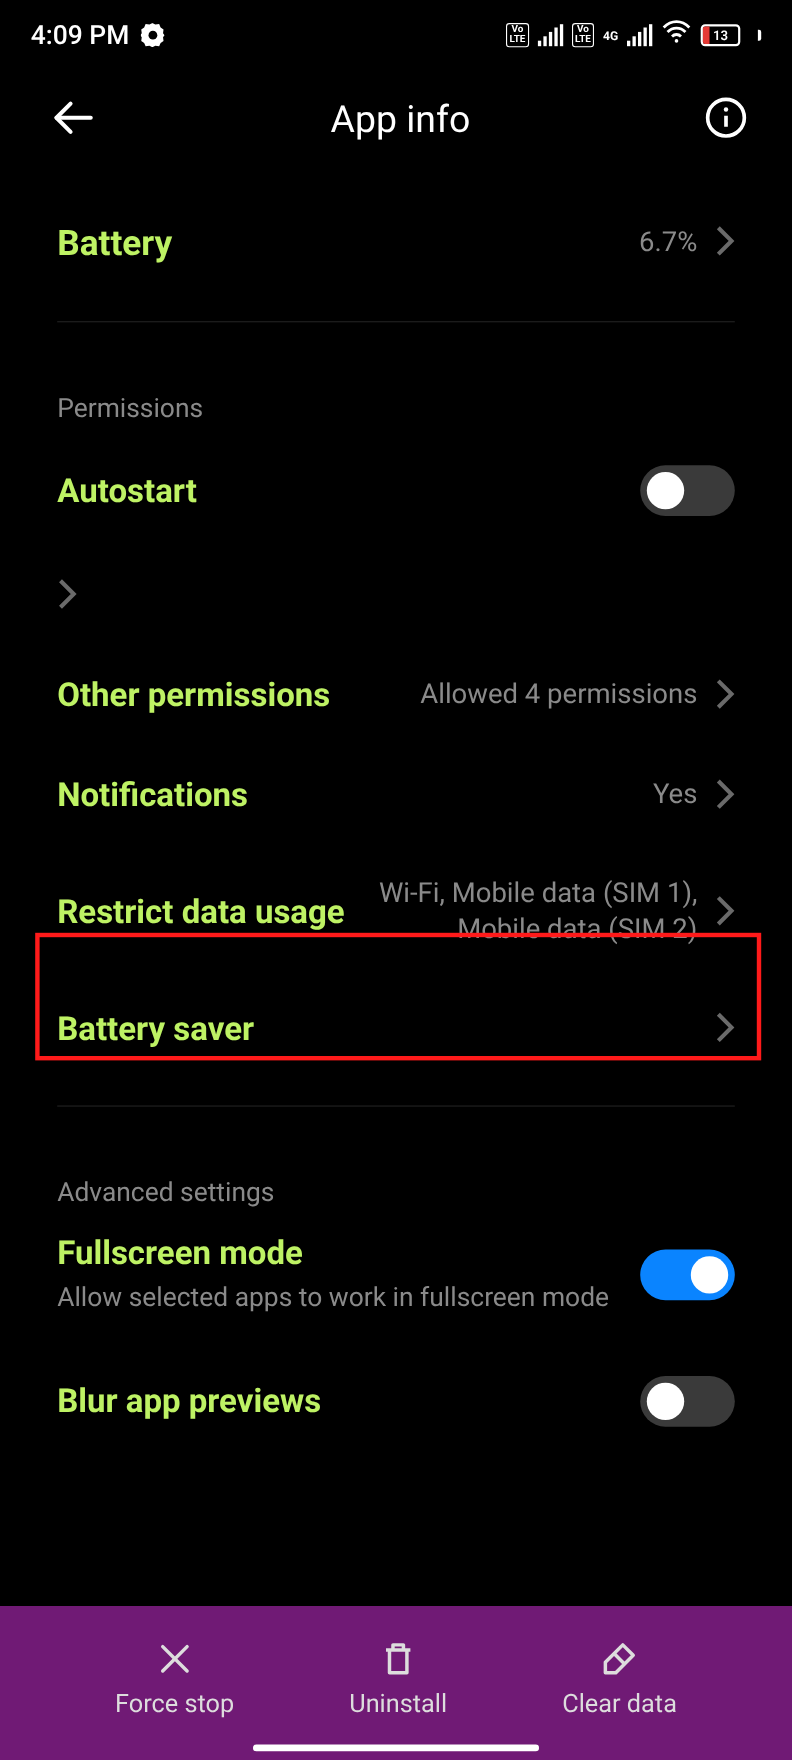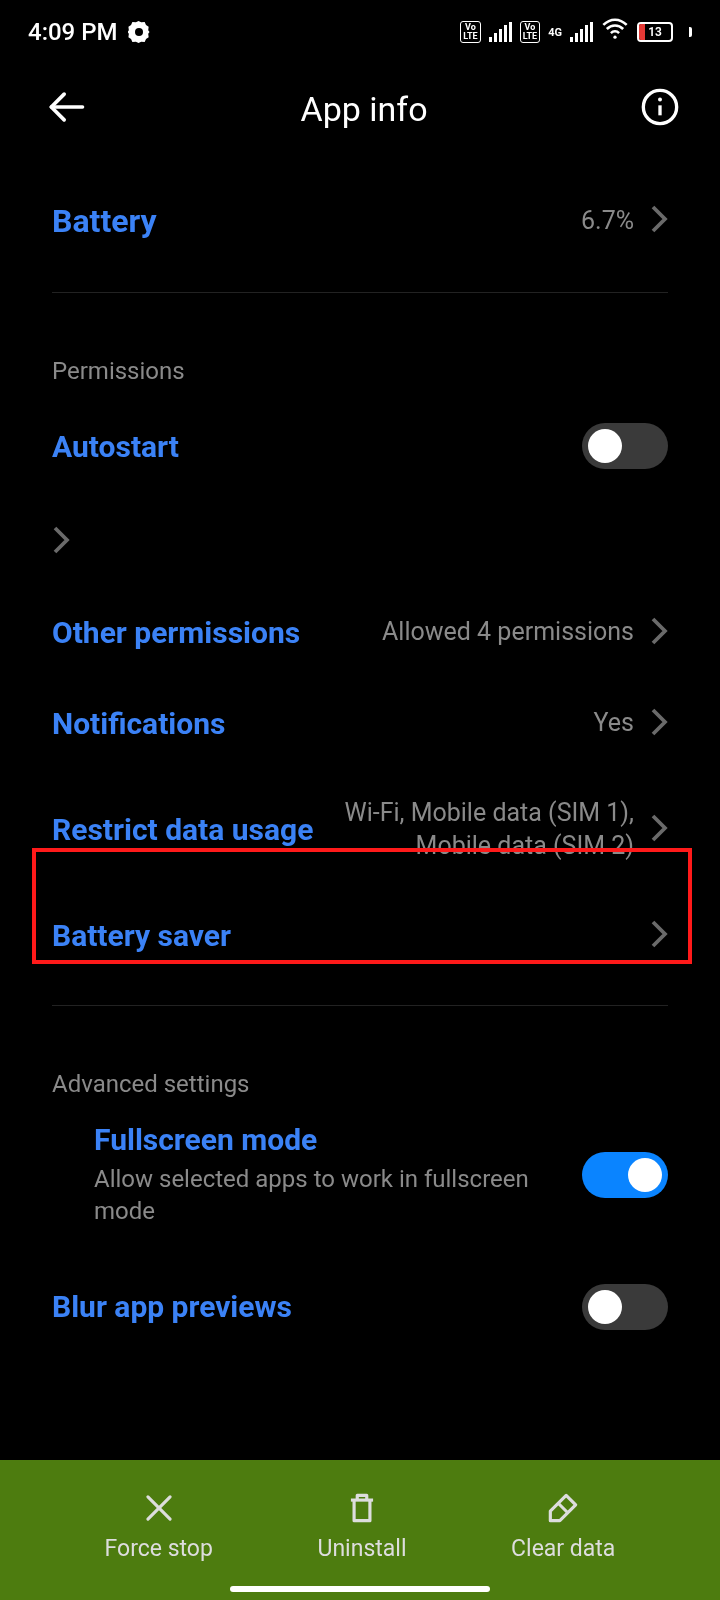--- a/index.html
+++ b/index.html
@@ -70,21 +70,21 @@
 
   
   .content{ position:absolute; top:154px; bottom:140px; left:0; right:0; overflow:hidden; }
 
   .row{
     padding: 28px 52px;
     display:flex;align-items:center;gap:16px;
     position:relative;
   }
   .row-main{flex:1;min-width:0;}
-  .row-title{font-size:30px;font-weight:700;color:#3b82f6;}
+  .row-title{font-size:30px;font-weight:700;color:#bef264;}
   .row-sub{font-size:24px;color:#8a8a8a;margin-top:6px;line-height:1.35;}
   .row-value{font-size:25px;color:#8a8a8a;text-align:right;max-width:300px;line-height:1.3;}
   .chevron svg{width:18px;height:30px;}
   .chevron{color:#6a6a6a;flex-shrink:0;}
 
   .section-header{
     padding: 40px 52px 10px;
     font-size:24px;color:#8a8a8a;
   }
   .divider{
@@ -110,21 +110,21 @@
     border:4px solid #ff1a1a;
     pointer-events:none;
     left:32px; right:28px;
     top:694px; height:116px;
     z-index:5;
   }
 
   
   .bottom-bar{
     position:absolute;left:0;right:0;bottom:0;height:140px;
-    background:#4d7c0f;
+    background:#701a75;
     display:flex;align-items:center;justify-content:space-evenly;
     padding-bottom:9px;
   }
   .bottom-item{
     display:flex;flex-direction:column;align-items:center;gap:8px;
     color:#ddd;font-size:23px;
   }
   .bottom-item svg{width:38px;height:38px;}
 
   .home-indicator{
@@ -284,21 +284,21 @@
       <svg viewBox="0 0 12 20" fill="none" stroke="currentColor" stroke-width="2.5">
           <polyline points="2 2 10 10 2 18"></polyline>
         </svg>
     </span>
   </div>
 
   <div class="divider"></div>
 
   <div class="section-header">Advanced settings</div>
 
-  <div class="row" style="padding-top:14px;margin-left:42px;">
+  <div class="row" style="padding-top:14px;">
     <div class="row-main">
       <div class="row-title">Fullscreen mode</div>
       <div class="row-sub">Allow selected apps to work in fullscreen mode</div>
     </div>
     <div class="toggle on">
         <div class="knob"></div>
       </div>
   </div>
 
   <div class="row cut-row">

